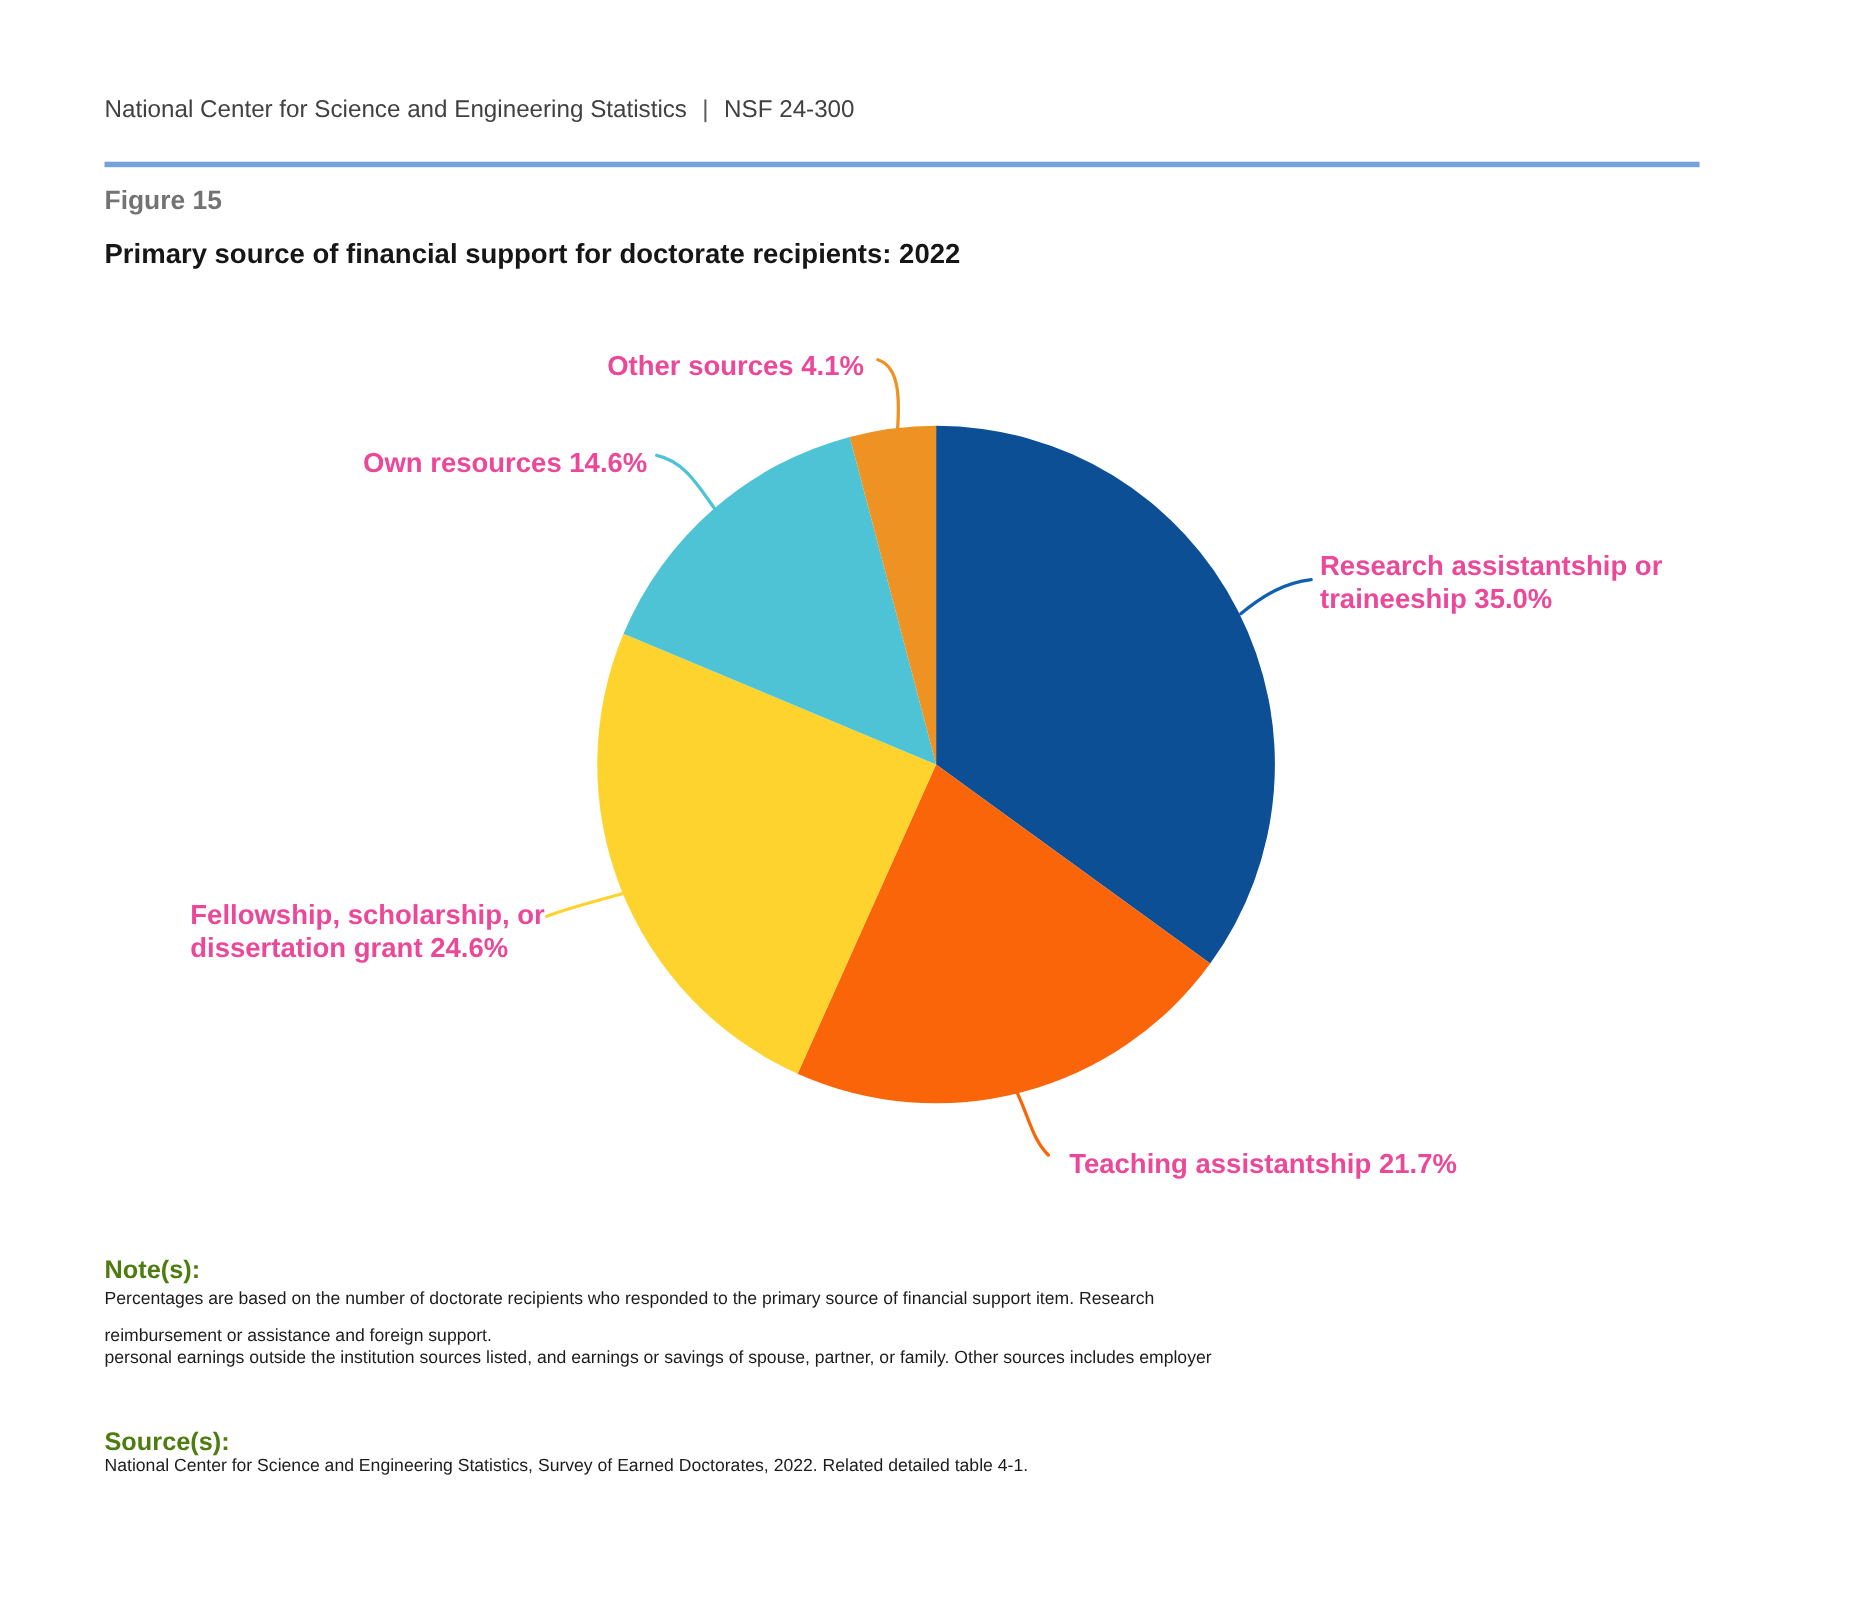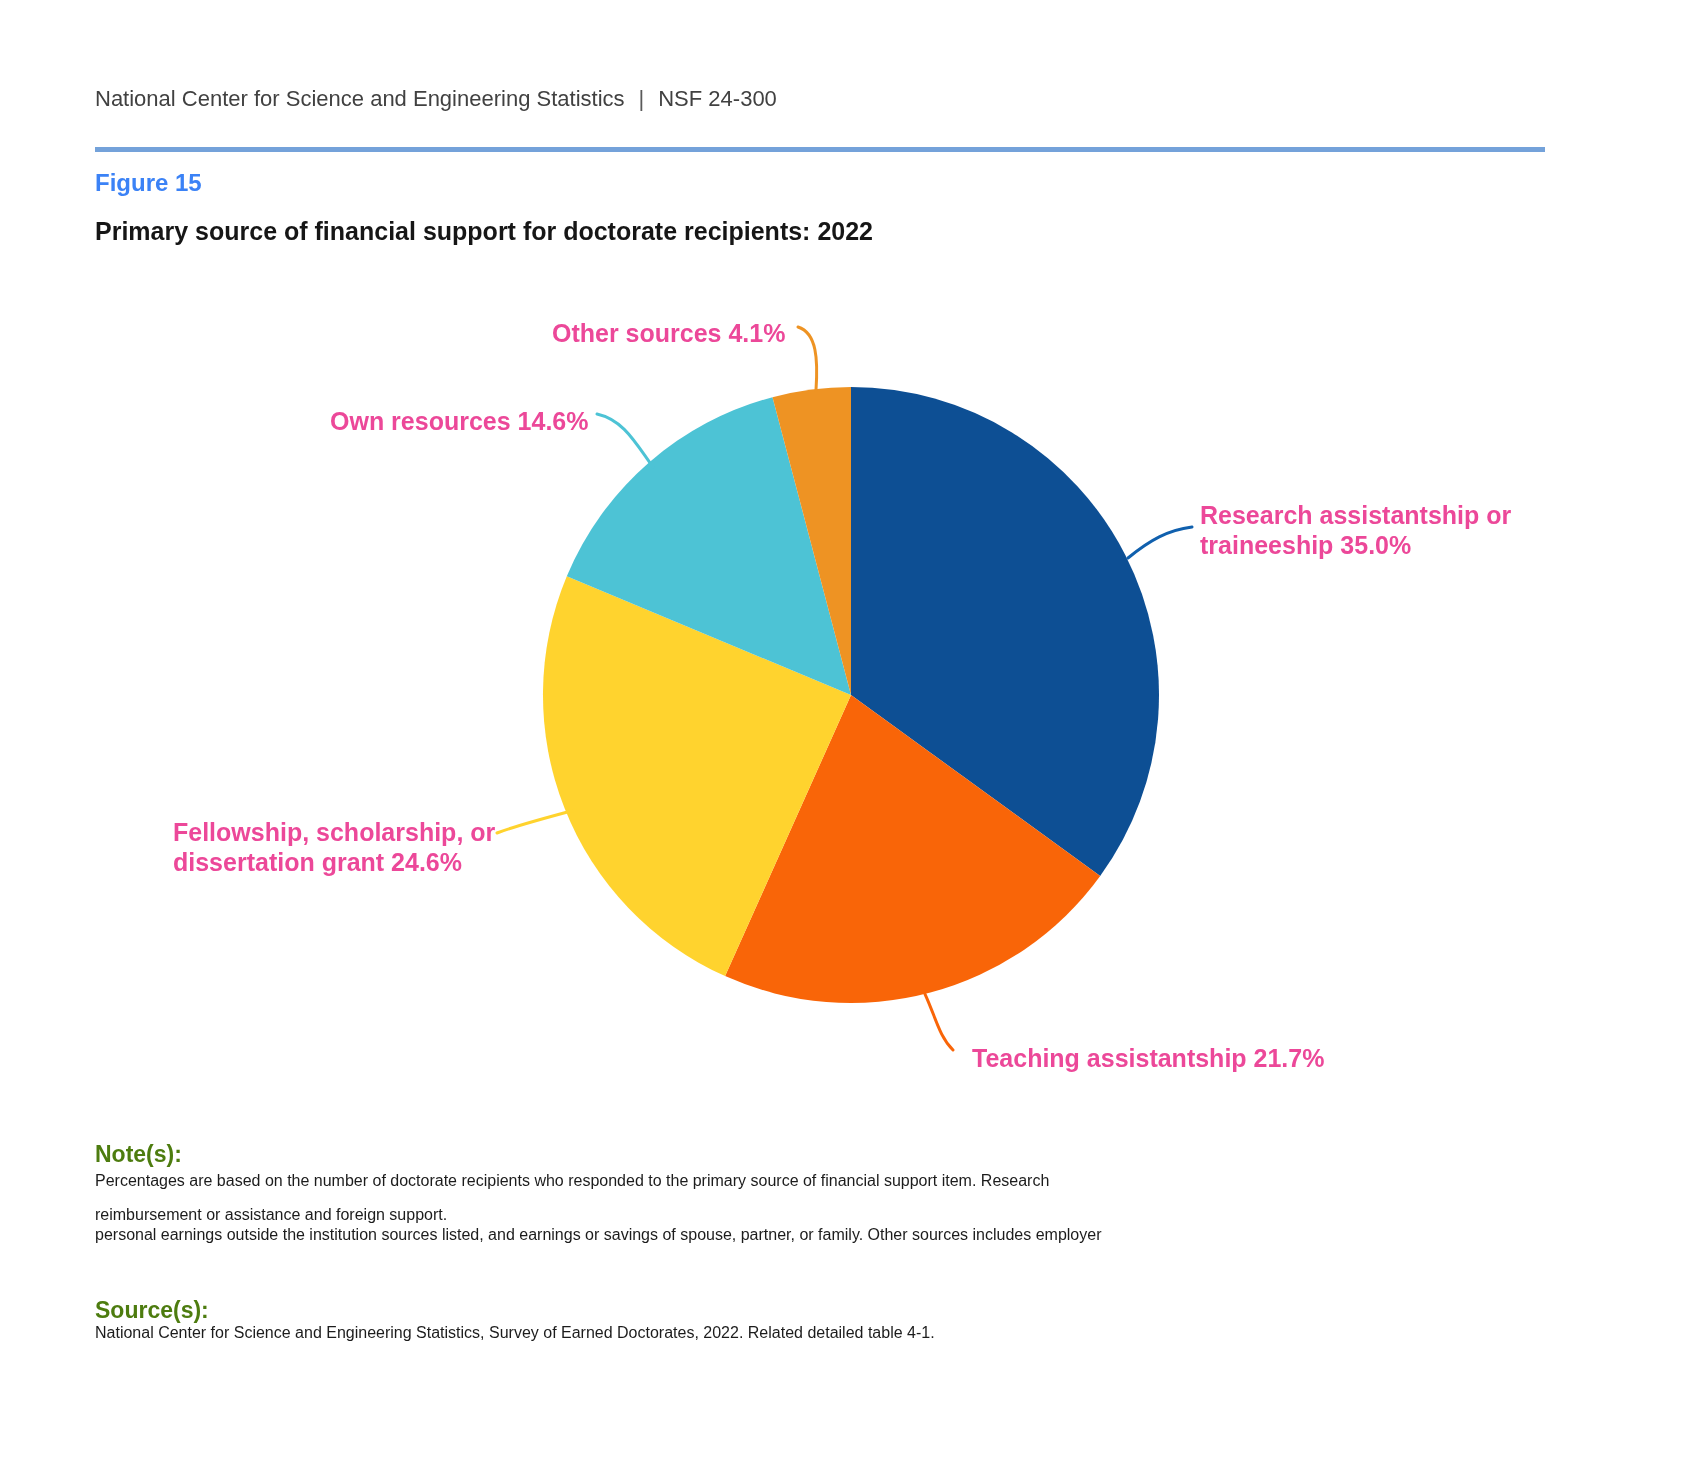--- a/index.html
+++ b/index.html
@@ -25,21 +25,21 @@
 
   #header-rule {
     left: 95px; top: 147px;
     width: 1527px; height: 5px;
     background: #74A2DA;
   }
 
   #figure-label {
     left: 95px; top: 169px;
     font-size: 24px; font-weight: 700;
-    color: #3b82f6;
+    color: #737373;
   }
 
   #chart-title {
     left: 95px; top: 217px;
     font-size: 25px; font-weight: 700;
     color: #161616;
     white-space: nowrap;
     text-align: center;
   }
 

